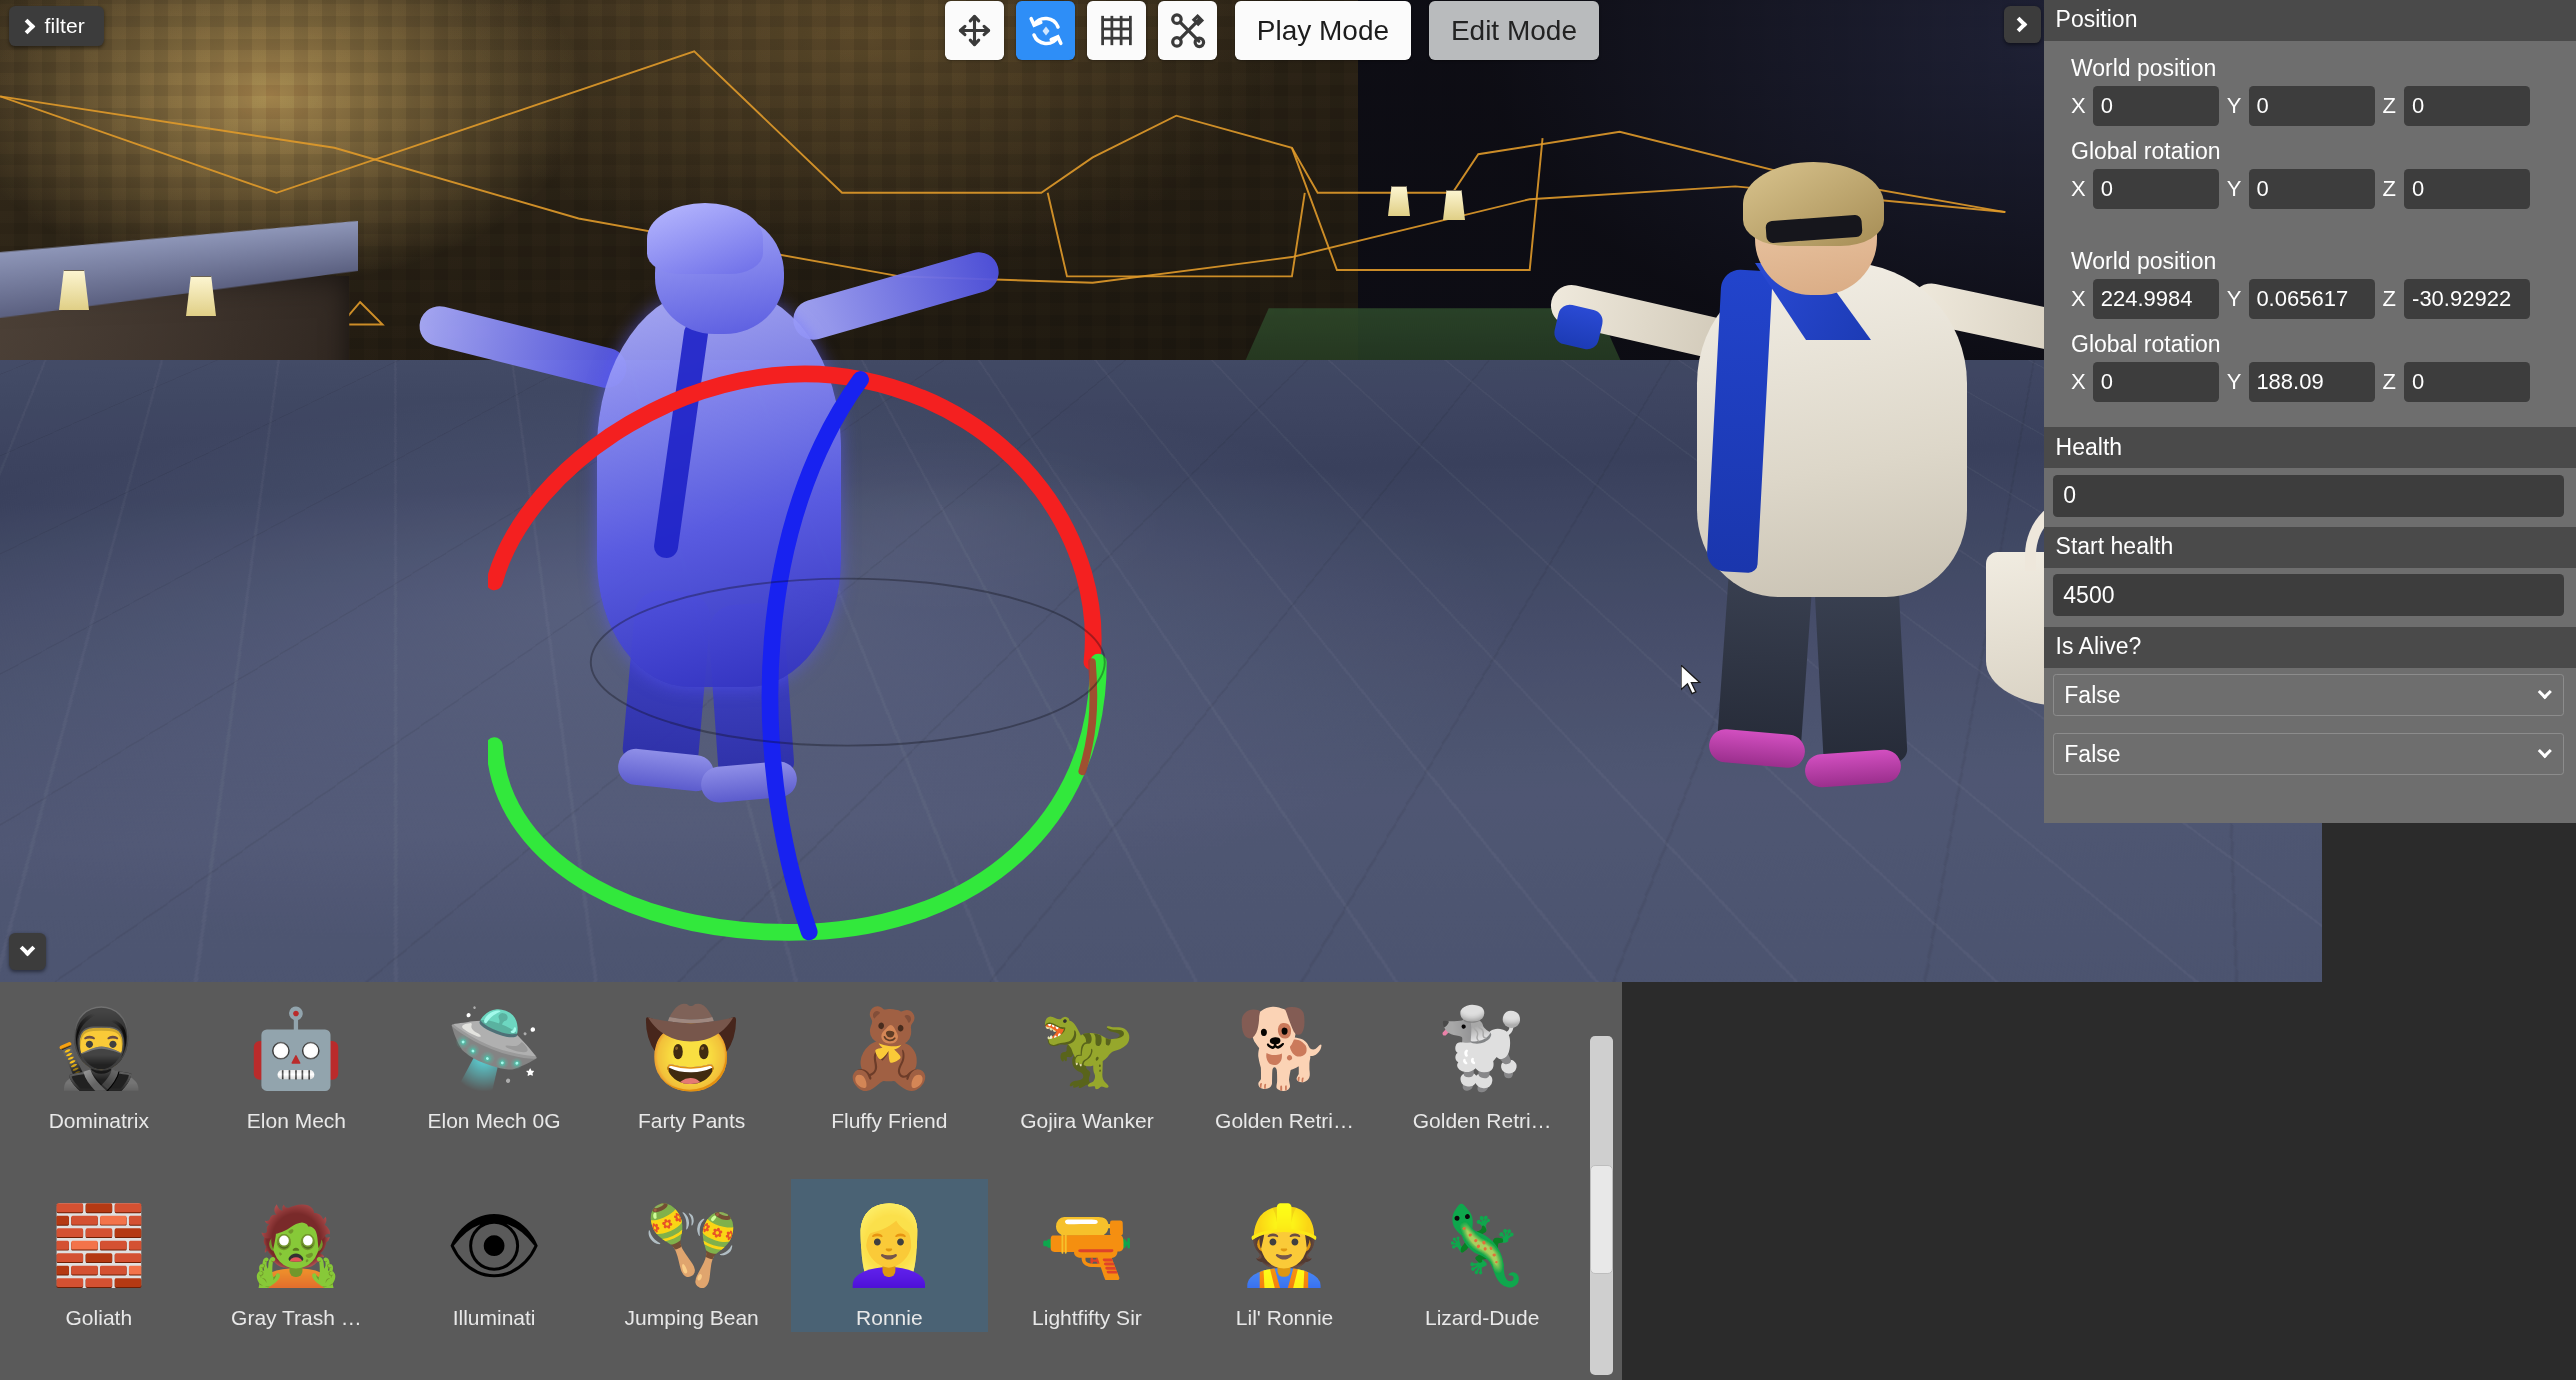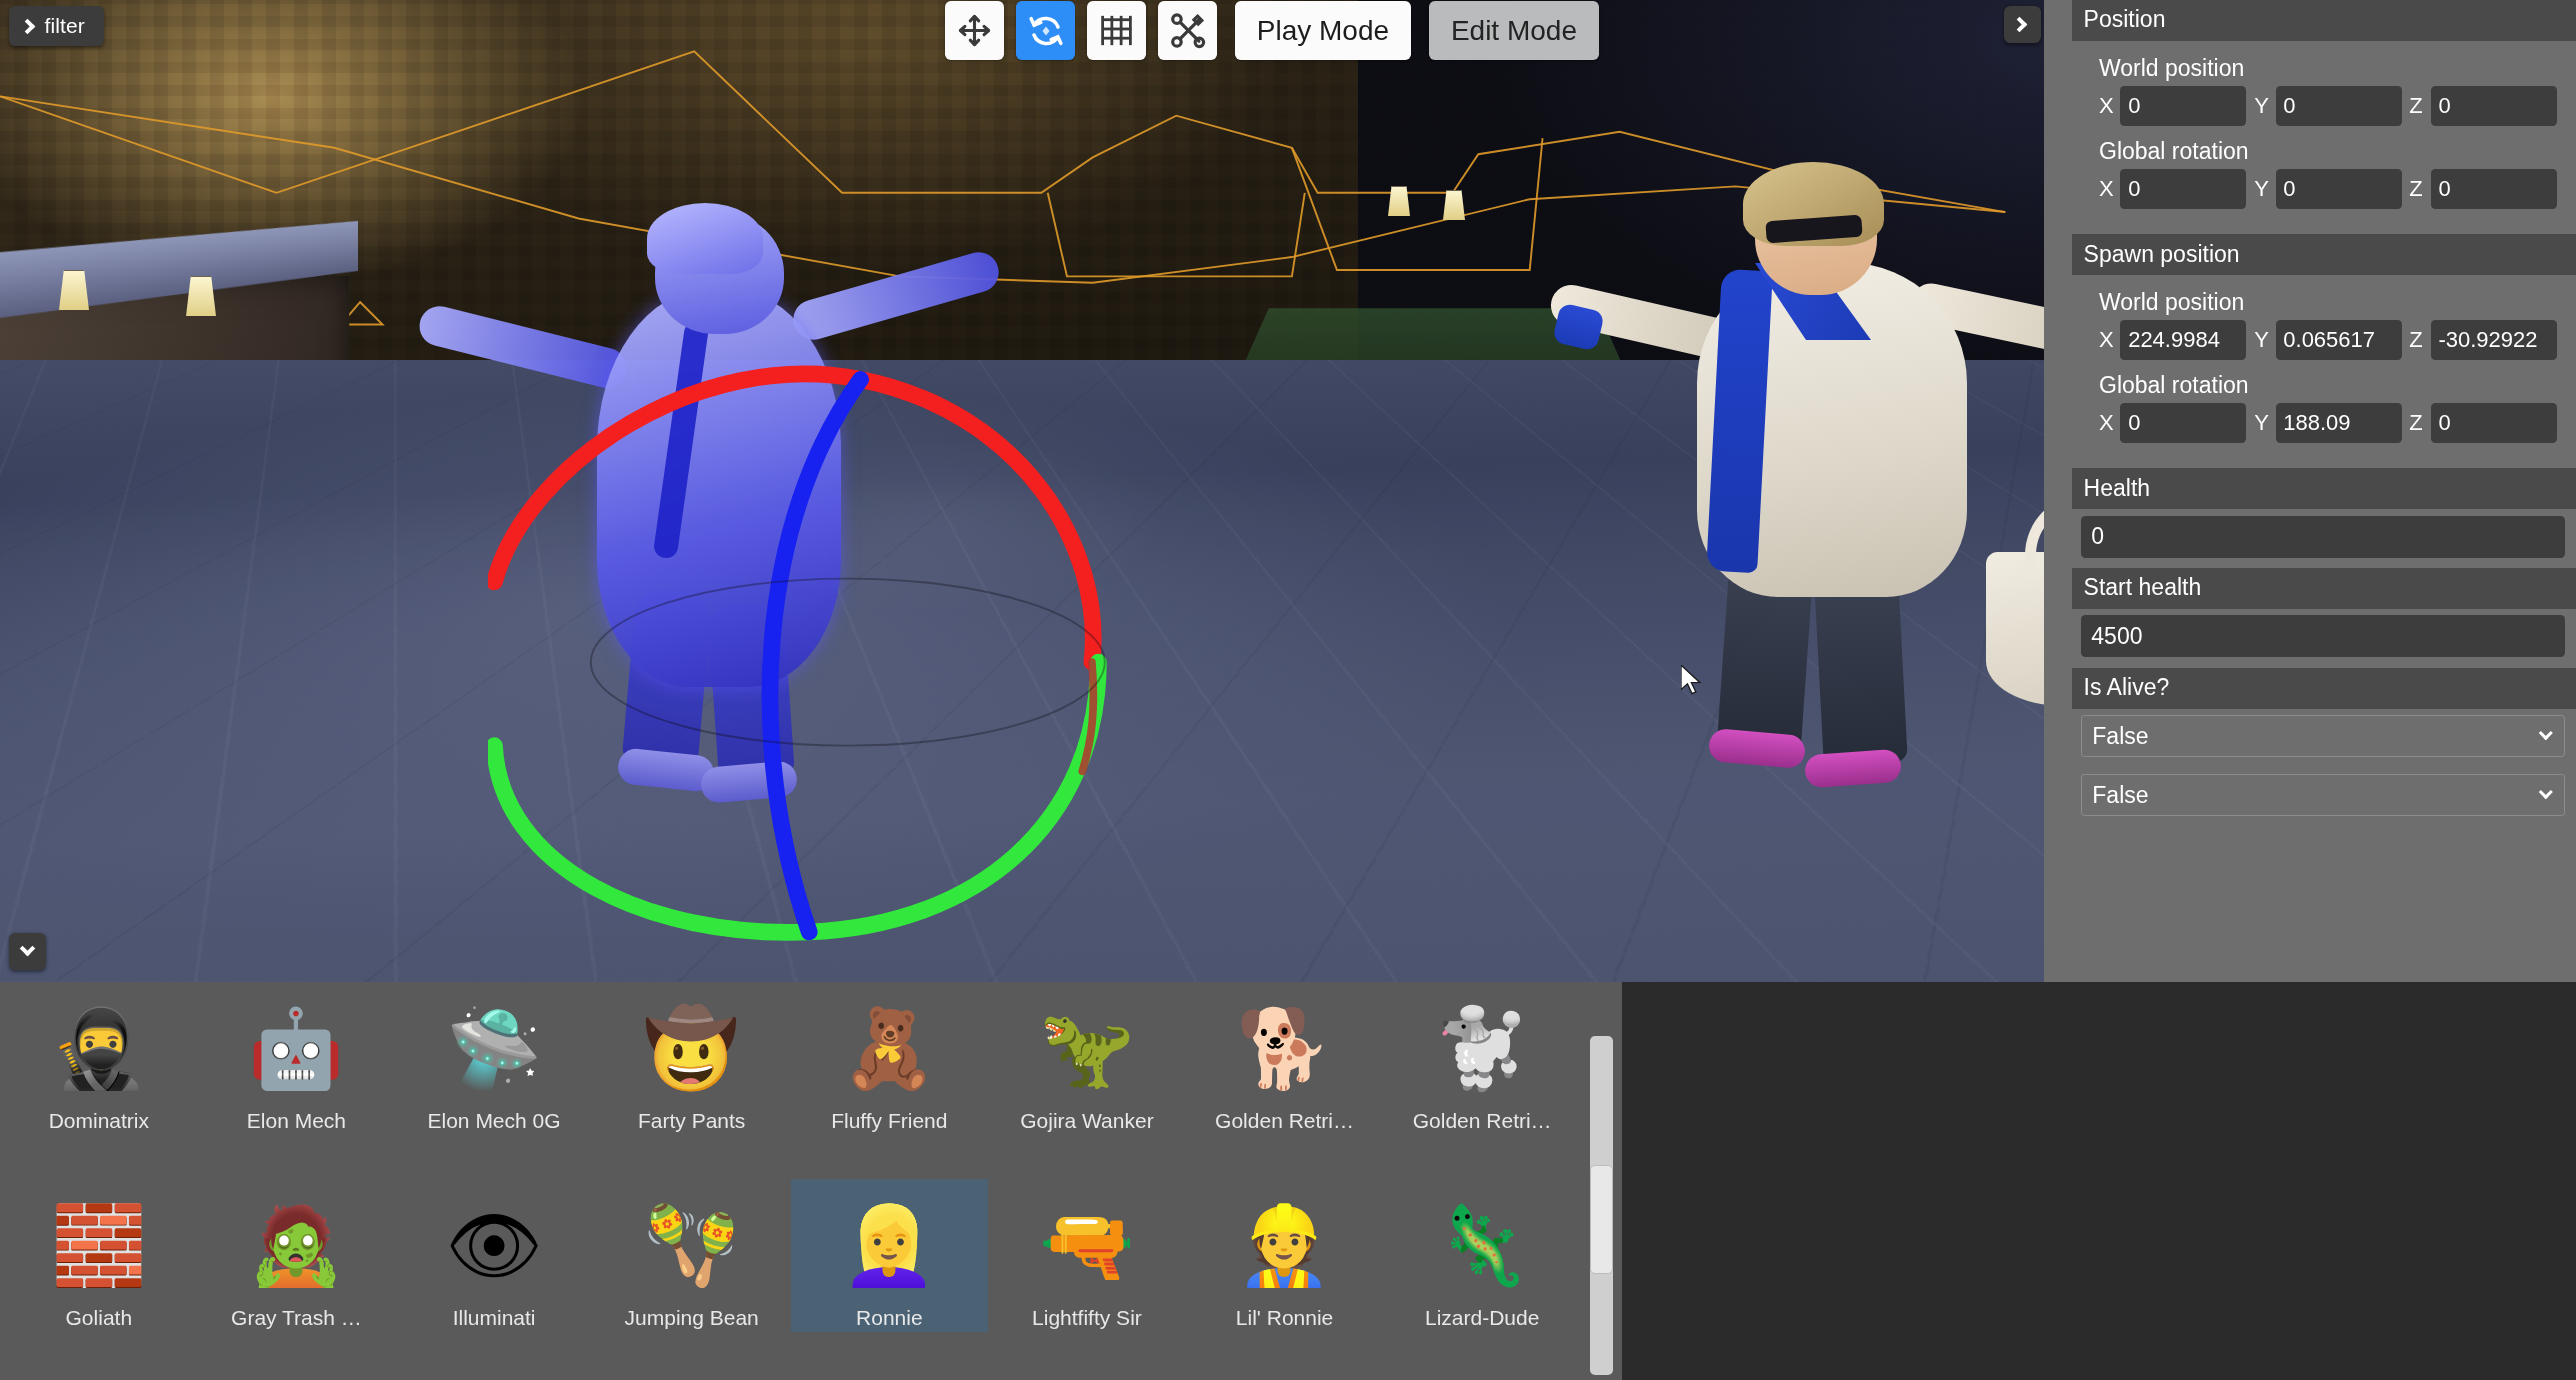--- a/index.html
+++ b/index.html
@@ -231,22 +231,22 @@
     height:59px; padding:0 22px; border-radius:5.8px;
     display:flex; align-items:center; justify-content:center;
     font-size:28px; color:#1c1c1c; box-shadow:0 0.6px 2.6px rgba(0,0,0,.4);
     white-space:nowrap;
   }
   #play-mode { background:#fbfbfb; margin-left:5.8px; }
   #edit-mode { background:#b9bbbd; margin-left:5.8px; color:#232323; }
 
   
   #props {
-    position:absolute; right:0; top:0; width:532px; height:982px;
-    background:#6e6e6e; overflow:hidden;padding-left:28px;
+    position:absolute; right:0; top:0; width:532px; height:823px;
+    background:#6e6e6e; overflow:hidden;
   }
   .sect-head {
     background:#4a4a4a; color:#fff; font-size:23px;
     padding:6.4px 11.6px 7.7px 11.6px;
   }
   .sect-body { padding:6.4px 11.6px 14px 18px; }
   .sub-label { color:#fff; font-size:23px; margin:7.7px 0 3.9px 9px; }
   .vec-row { display:flex; align-items:center; gap:0; margin:3.9px 0 11.6px 9px; }
   .vec-axis { color:#fff; font-size:22px; width:22px; text-align:left; }
   .vec-in {
@@ -505,21 +505,20 @@
       <div class="vec-row">
         <span class="vec-axis">X</span>
         <input class="vec-in" value="0" style="">
         <span class="vec-axis">Y</span>
         <input class="vec-in" value="0" style="">
         <span class="vec-axis">Z</span>
         <input class="vec-in" value="0" style="">
       </div>
     </div>
 
-    <div class="sect-head">Spawn position</div>
     <div class="sect-body">
       <div class="sub-label">World position</div>
       <div class="vec-row">
         <span class="vec-axis">X</span>
         <input class="vec-in" value="224.9984" style="">
         <span class="vec-axis">Y</span>
         <input class="vec-in" value="0.065617" style="">
         <span class="vec-axis">Z</span>
         <input class="vec-in" value="-30.92922" style="">
       </div>

